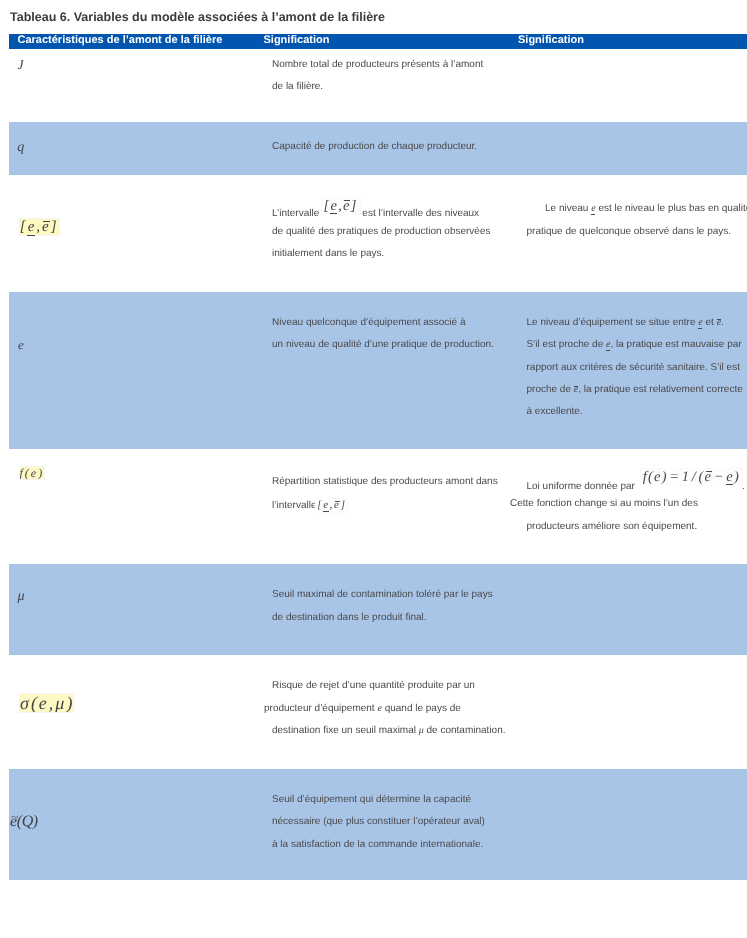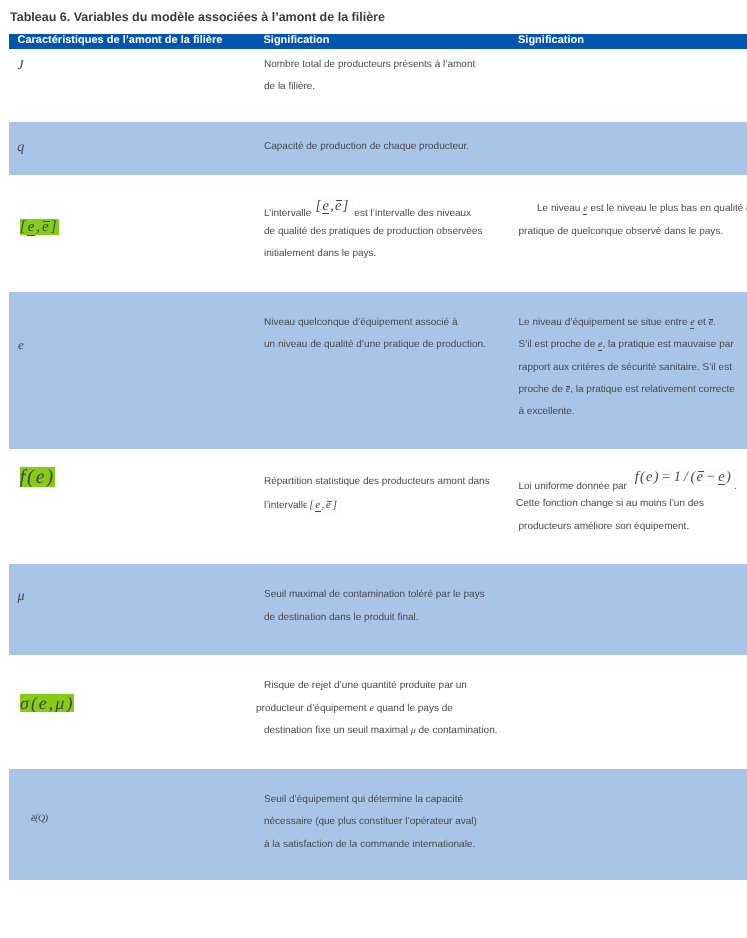--- a/index.html
+++ b/index.html
@@ -12,24 +12,24 @@
   .title{position:absolute;left:10px;top:10.6px;font-size:12.5px;font-weight:bold;
          color:#3b3b3d;white-space:nowrap;line-height:12.5px;}
 
   .hdr-band{position:absolute;left:9px;top:34px;width:738px;height:15px;background:#0256af;}
   .hdr-cell{position:absolute;top:33px;height:15px;font-size:11px;font-weight:bold;
             color:#ffffff;line-height:15.5px;white-space:nowrap;}
 
   .band{position:absolute;left:9px;width:738px;background:#a8c4e6;}
 
   .tline{position:absolute;font-size:10px;color:#4a4a4c;white-space:nowrap;
-         line-height:10px;}
+         line-height:10px;margin-left:8px;}
   .vcell{position:absolute;white-space:nowrap;color:#43434a;line-height:1em;}
   .vbox{letter-spacing:2.0px;word-spacing:-3.4px;padding:0;}
-  .vbox.light{background:#84cc16;outline:0.5px solid #f5f5f5;text-align:right;}
+  .vbox.light{background:#fef9c3;outline:0.5px solid #f5f5f5;text-align:right;}
 
   
   .m{font-family:"Liberation Serif",serif;font-style:italic;}
   
   .eq{display:inline-block;position:relative;top:-6.5px;font-size:14.5px;line-height:0;
       letter-spacing:1.25px;word-spacing:-3.4px;
       vertical-align:baseline;background:#fdfdfd;outline:0.5px solid #fafafa;
       padding:1px 2px 1px 1.5px;}
   .ov{position:relative;display:inline-block;line-height:1em;height:1em;
       vertical-align:baseline;}
@@ -83,38 +83,38 @@
         <div class="vcell" style="left:18px;top:338px;font-size:13px"><span class="m">e</span></div>
         <div class="tline" style="left:264px;top:317.8px">Niveau quelconque d’équipement associé à</div>
         <div class="tline" style="left:264px;top:340.2px">un niveau de qualité d’une pratique de production.</div>
         <div class="tline" style="left:518.5px;top:317.8px">Le niveau d’équipement se situe entre <span class="m"><span class="un">e</span></span> et <span class="m"><span class="ov">e</span></span>.</div>
         <div class="tline" style="left:518.5px;top:340.2px">S’il est proche de <span class="m"><span class="un">e</span></span>, la pratique est mauvaise par</div>
         <div class="tline" style="left:518.5px;top:362.6px">rapport aux critères de sécurité sanitaire. S’il est</div>
         <div class="tline" style="left:518.5px;top:385px">proche de <span class="m"><span class="ov">e</span></span>, la pratique est relativement correcte</div>
         <div class="tline" style="left:518.5px;top:407.4px">à excellente.</div>
       </div>
       <div>
-        <div class="vcell vbox light" style="left:19.5px;top:467px;font-size:20px"><span class="m">f(e)</span></div>
+        <div class="vcell vbox light" style="left:19.5px;top:467px;font-size:12px"><span class="m">f(e)</span></div>
         <div class="tline" style="left:264px;top:477px">Répartition statistique des producteurs amont dans</div>
         <div class="tline" style="left:264px;top:499.4px">l’intervalle <span class="eq m" style="margin-left:-3.6px;top:-0.2999999999999998px;font-size:11px">[&nbsp;<span class="un">e</span>,&nbsp;<span class="ov">e</span>&nbsp;]</span></div>
         <div class="tline" style="left:518.5px;top:477px">Loi uniforme donnée par <span class="eq m" style="margin-left:3.5px;top:-8.5px;font-size:14.5px">f(e)&nbsp;=&nbsp;1&nbsp;/&nbsp;(<span class="ov">e</span>&nbsp;−&nbsp;<span class="un">e</span>)</span>.</div>
-        <div class="tline" style="left:516px;top:499.4px">Cette fonction change si au moins l’un des</div>
+        <div class="tline" style="left:502px;top:499.4px">Cette fonction change si au moins l’un des</div>
         <div class="tline" style="left:518.5px;top:521.8px">producteurs améliore son équipement.</div>
       </div>
       <div>
         <div class="vcell" style="left:17.5px;top:587.8px;font-size:14px"><span class="m">μ</span></div>
         <div class="tline" style="left:264px;top:590.2px">Seuil maximal de contamination toléré par le pays</div>
         <div class="tline" style="left:264px;top:612.6px">de destination dans le produit final.</div>
       </div>
       <div>
         <div class="vcell vbox light" style="left:20px;top:693.8px;font-size:18px"><span class="m">σ(e,μ)</span></div>
         <div class="tline" style="left:264px;top:681.4px">Risque de rejet d’une quantité produite par un</div>
         <div class="tline" style="left:256px;top:703.8px">producteur d’équipement <span class="m">e</span> quand le pays de</div>
         <div class="tline" style="left:264px;top:726.1999999999999px">destination fixe un seuil maximal <span class="m big">μ</span> de contamination.</div>
       </div>
       <div>
-        <div class="vcell vbox" style="left:31px;top:814px;font-size:10px;letter-spacing:-0.4px"><span class="m"><span class="tl">e</span>(Q)</span></div>
+        <div class="vcell vbox" style="left:10px;top:814px;font-size:16px;letter-spacing:-0.4px"><span class="m"><span class="tl">e</span>(Q)</span></div>
         <div class="tline" style="left:264px;top:794.8px">Seuil d’équipement qui détermine la capacité</div>
         <div class="tline" style="left:264px;top:817.1999999999999px">nécessaire (que plus constituer l’opérateur aval)</div>
         <div class="tline" style="left:264px;top:839.5999999999999px">à la satisfaction de la commande internationale.</div>
       </div>
     </div>
 </div>
 
 </body></html>

